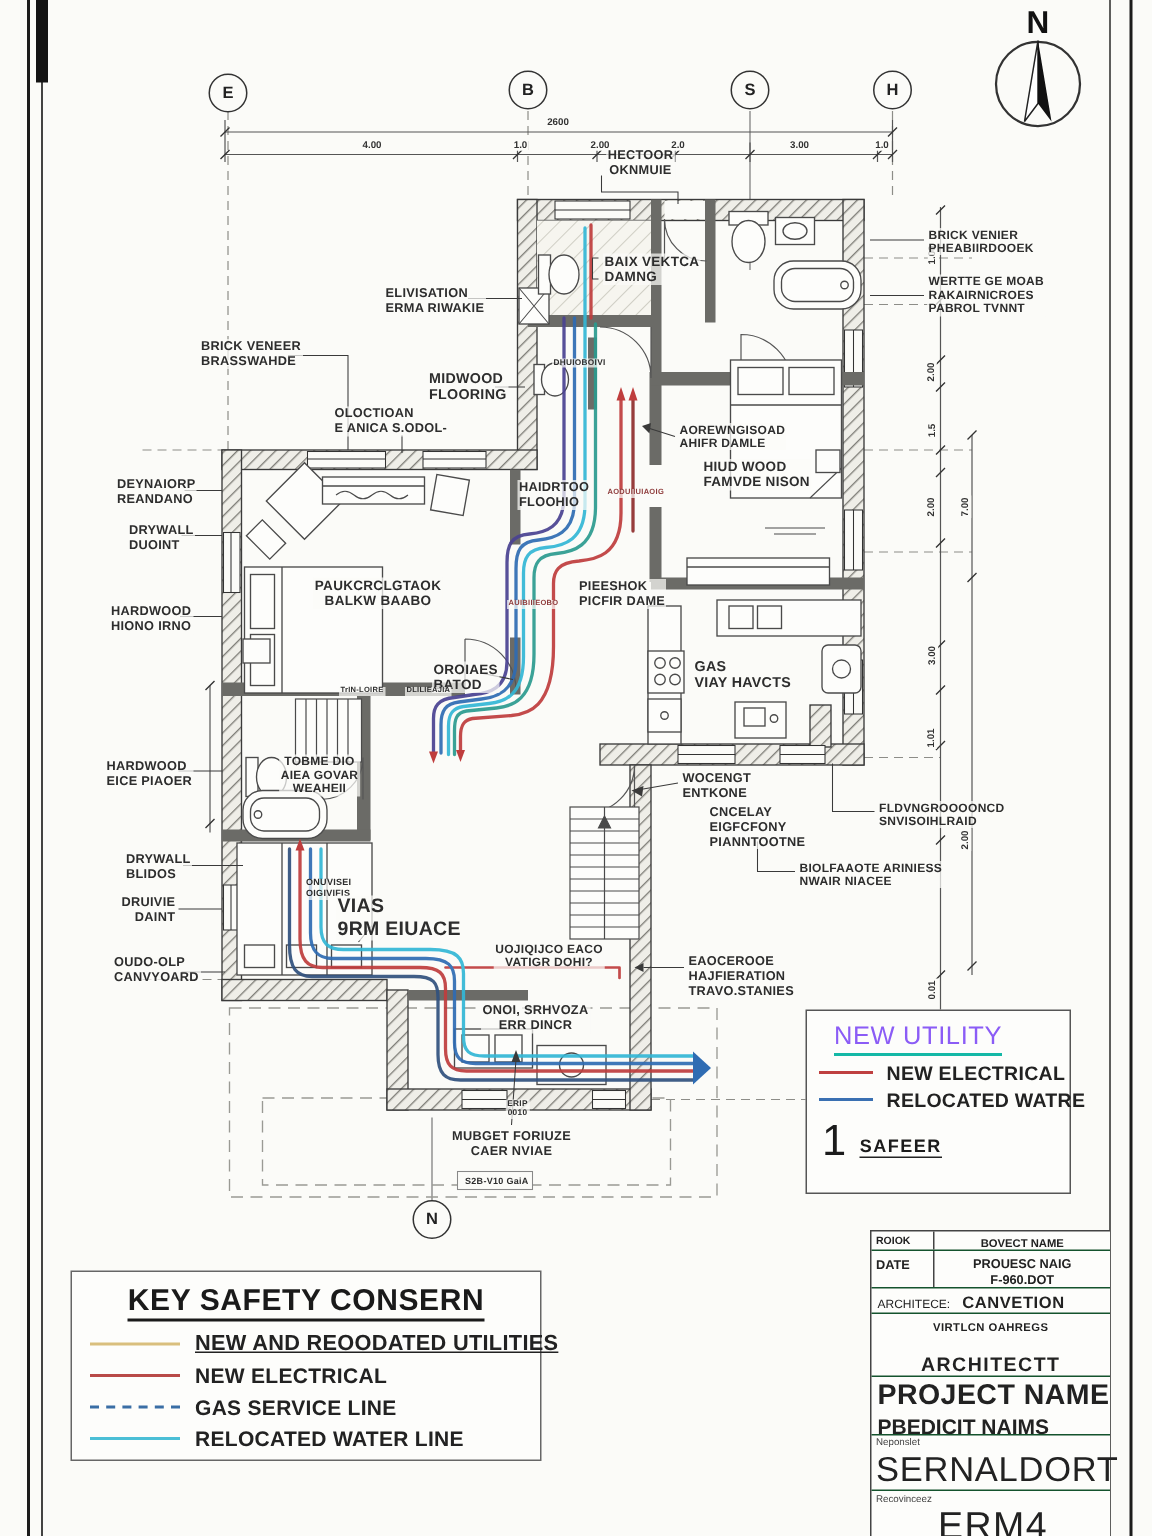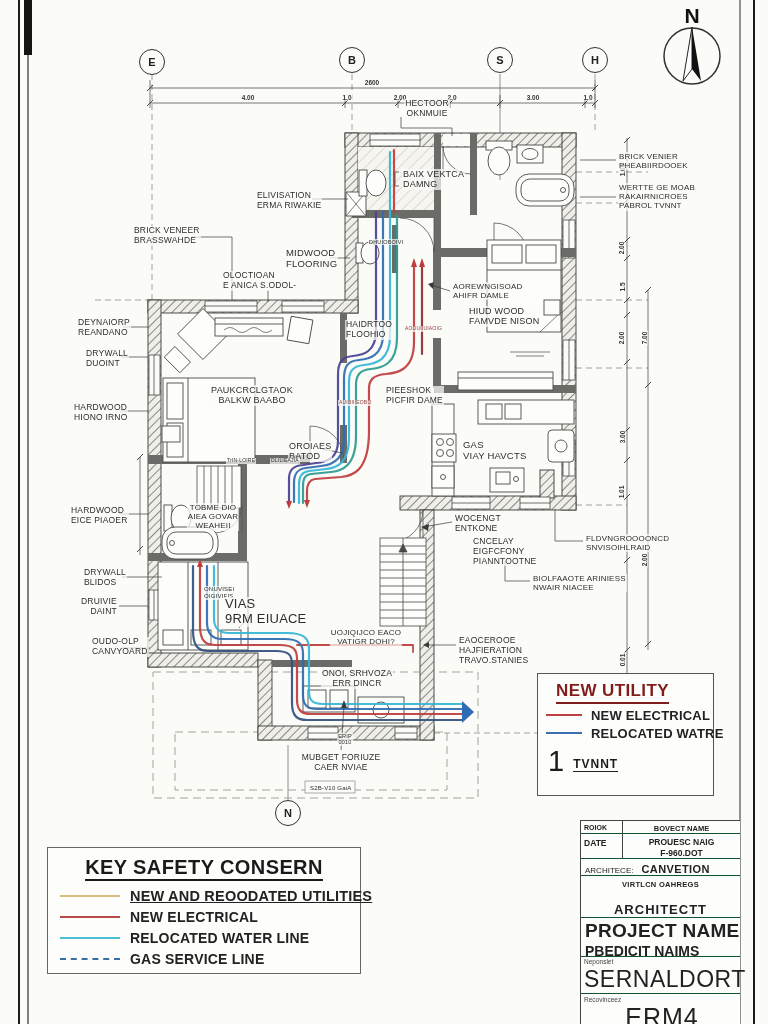--- a/index.html
+++ b/index.html
@@ -1,32 +1,32 @@
 <!DOCTYPE html>
 <html><head>
 <meta charset="utf-8">
 <style>
   html,body{margin:0;padding:0;background:#e8e8e4;}
   #sheet{position:relative;width:768px;height:1024px;background:#fbfbf8;overflow:hidden;
          font-family:"Liberation Sans",sans-serif;}
   svg{position:absolute;left:0;top:0;}
-  .ann{position:absolute;font-size:8.5px;font-weight:400;color:#2d2d2d;letter-spacing:.2px;
+  .ann{position:absolute;font-size:8.5px;font-weight:700;color:#2d2d2d;letter-spacing:.2px;
        line-height:1.15;white-space:pre-line;background:rgba(251,251,248,.72);padding:0 1px;z-index:5;}
   .dim{position:absolute;font-size:6.5px;font-weight:600;color:#333;background:#fbfbf8;
        padding:0 1px;transform:translate(-50%,-50%);z-index:4;}
   .bubble{position:absolute;width:24px;height:24px;border:1.4px solid #333;border-radius:50%;
        background:#fbfbf8;display:flex;align-items:center;justify-content:center;
        font-size:11px;font-weight:600;color:#222;transform:translate(-50%,-50%);z-index:6;}
   #north-n{position:absolute;left:692px;top:4px;transform:translateX(-50%);
        font-size:21px;font-weight:700;color:#111;z-index:6;}
   
   .legend{position:absolute;background:#fdfdfb;z-index:7;}
   #utility-legend{left:537px;top:673px;width:175px;height:121px;border:1.3px solid #555;}
-  #utility-legend .lg-title{display:inline-block;margin:7px 0 2px 18px;font-size:17px;font-weight:700;
-       letter-spacing:.4px;color:#7f1d1d;border-bottom:2px solid #7f1d1d;padding-bottom:1px;}
+  #utility-legend .lg-title{display:inline-block;margin:7px 0 2px 18px;font-size:17px;font-weight:400;
+       letter-spacing:.4px;color:#8b5cf6;border-bottom:2px solid #14b8a6;padding-bottom:1px;}
   .lg-row{display:flex;align-items:center;height:18px;}
   .lg-swatch{display:inline-block;width:36px;border-top:2.6px solid #000;margin:0 9px 0 8px;flex:none;}
   .lg-label{font-size:13px;font-weight:600;color:#222;letter-spacing:.2px;white-space:nowrap;}
   #utility-foot{display:flex;align-items:flex-end;margin:6px 0 0 10px;}
   #util-num{font-size:29px;font-weight:400;color:#1b1b1b;line-height:.9;}
   #util-label{font-size:12px;font-weight:700;letter-spacing:1px;margin:0 0 2px 9px;
        border-bottom:1.6px solid #222;color:#1b1b1b;}
   #safety-legend{left:47px;top:847px;width:312px;height:125px;border:1.5px solid #666;}
   #safety-legend .lg-title{display:block;text-align:center;margin:8px auto 4px auto;width:max-content;
        font-size:20px;font-weight:700;letter-spacing:.4px;color:#1a1a1a;border-bottom:2.2px solid #1a1a1a;}
@@ -332,42 +332,42 @@
           <span class="lg-swatch" style="border-top-style: solid; border-top-color: rgb(191, 64, 64);"></span>
           <span class="lg-label">NEW ELECTRICAL</span>
         </div>
         <div class="lg-row">
           <span class="lg-swatch" style="border-top-style: solid; border-top-color: rgb(58, 112, 178);"></span>
           <span class="lg-label">RELOCATED WATRE</span>
         </div>
       </div>
   <div id="utility-foot">
     <span id="util-num">1</span>
-    <span id="util-label">TVNNT</span>
+    <span id="util-label">SAFEER</span>
   </div>
 </div>
 
 <div id="safety-legend" class="legend">
   <span class="lg-title">KEY SAFETY CONSERN</span>
   <div id="safety-items">
         <div class="lg-row em">
           <span class="lg-swatch" style="border-top-style: solid; border-top-color: rgb(217, 191, 125);"></span>
           <span class="lg-label">NEW AND REOODATED UTILITIES</span>
         </div>
         <div class="lg-row">
           <span class="lg-swatch" style="border-top-style: solid; border-top-color: rgb(185, 74, 72);"></span>
           <span class="lg-label">NEW ELECTRICAL</span>
         </div>
         <div class="lg-row">
+          <span class="lg-swatch" style="border-top-style: dashed; border-top-color: rgb(58, 110, 165);"></span>
+          <span class="lg-label">GAS SERVICE LINE</span>
+        </div>
+        <div class="lg-row">
           <span class="lg-swatch" style="border-top-style: solid; border-top-color: rgb(75, 191, 214);"></span>
           <span class="lg-label">RELOCATED WATER LINE</span>
-        </div>
-        <div class="lg-row">
-          <span class="lg-swatch" style="border-top-style: dashed; border-top-color: rgb(58, 110, 165);"></span>
-          <span class="lg-label">GAS SERVICE LINE</span>
         </div>
       </div>
 </div>
 
 <div id="title-block">
   <div class="tb-row tb-r1">
     <div class="c1">ROIOK</div>
     <div class="c2">BOVECT NAME</div>
   </div>
   <div class="tb-row tb-r2">
@@ -458,21 +458,21 @@
 BATOD</div>
     <div class="ann" style="left: 213px; top: 503px; font-size: 8px; transform: translateX(-50%); text-align: center;">TOBME DIO
 AIEA GOVAR
 WEAHEII</div>
     <div class="ann" style="left: 70px; top: 506px;">HARDWOOD
 EICE PIAOER</div>
     <div class="ann" style="left: 83px; top: 568px;">DRYWALL
 BLIDOS</div>
     <div class="ann" style="left: 80px; top: 597px; text-align: right;">DRUIVIE
 DAINT</div>
-    <div class="ann" style="left: 75px; top: 637px; margin-left: 16px;">OUDO-OLP
+    <div class="ann" style="left: 75px; top: 637px;">OUDO-OLP
 CANVYOARD</div>
     <div class="ann" style="left: 203px; top: 586px; font-size: 6px;">ONUVISEI
 OIGIVIFIS</div>
     <div class="ann" style="left: 224px; top: 597px; font-size: 13px;">VIAS
 9RM EIUACE</div>
     <div class="ann" style="left: 454px; top: 514px;">WOCENGT
 ENTKONE</div>
     <div class="ann" style="left: 472px; top: 537px;">CNCELAY
 EIGFCFONY
 PIANNTOOTNE</div>

